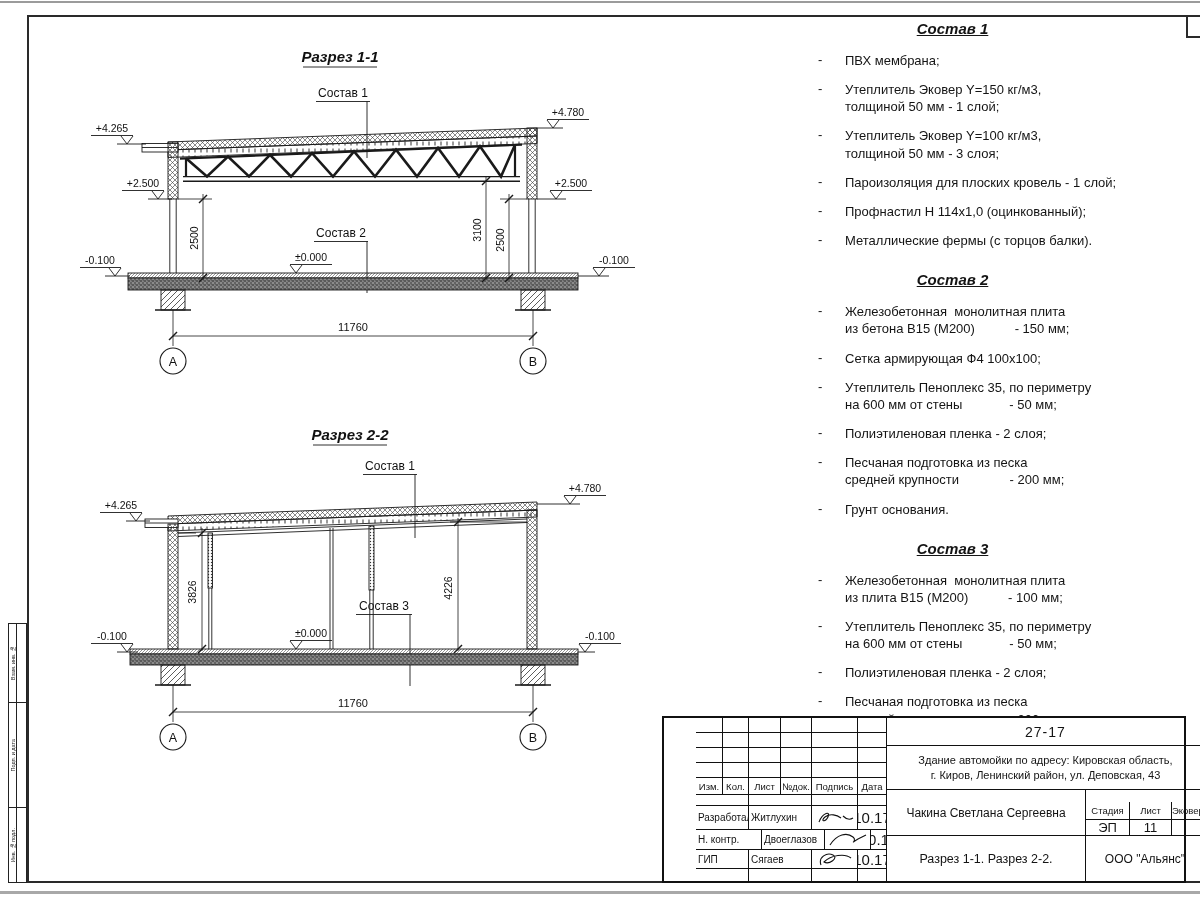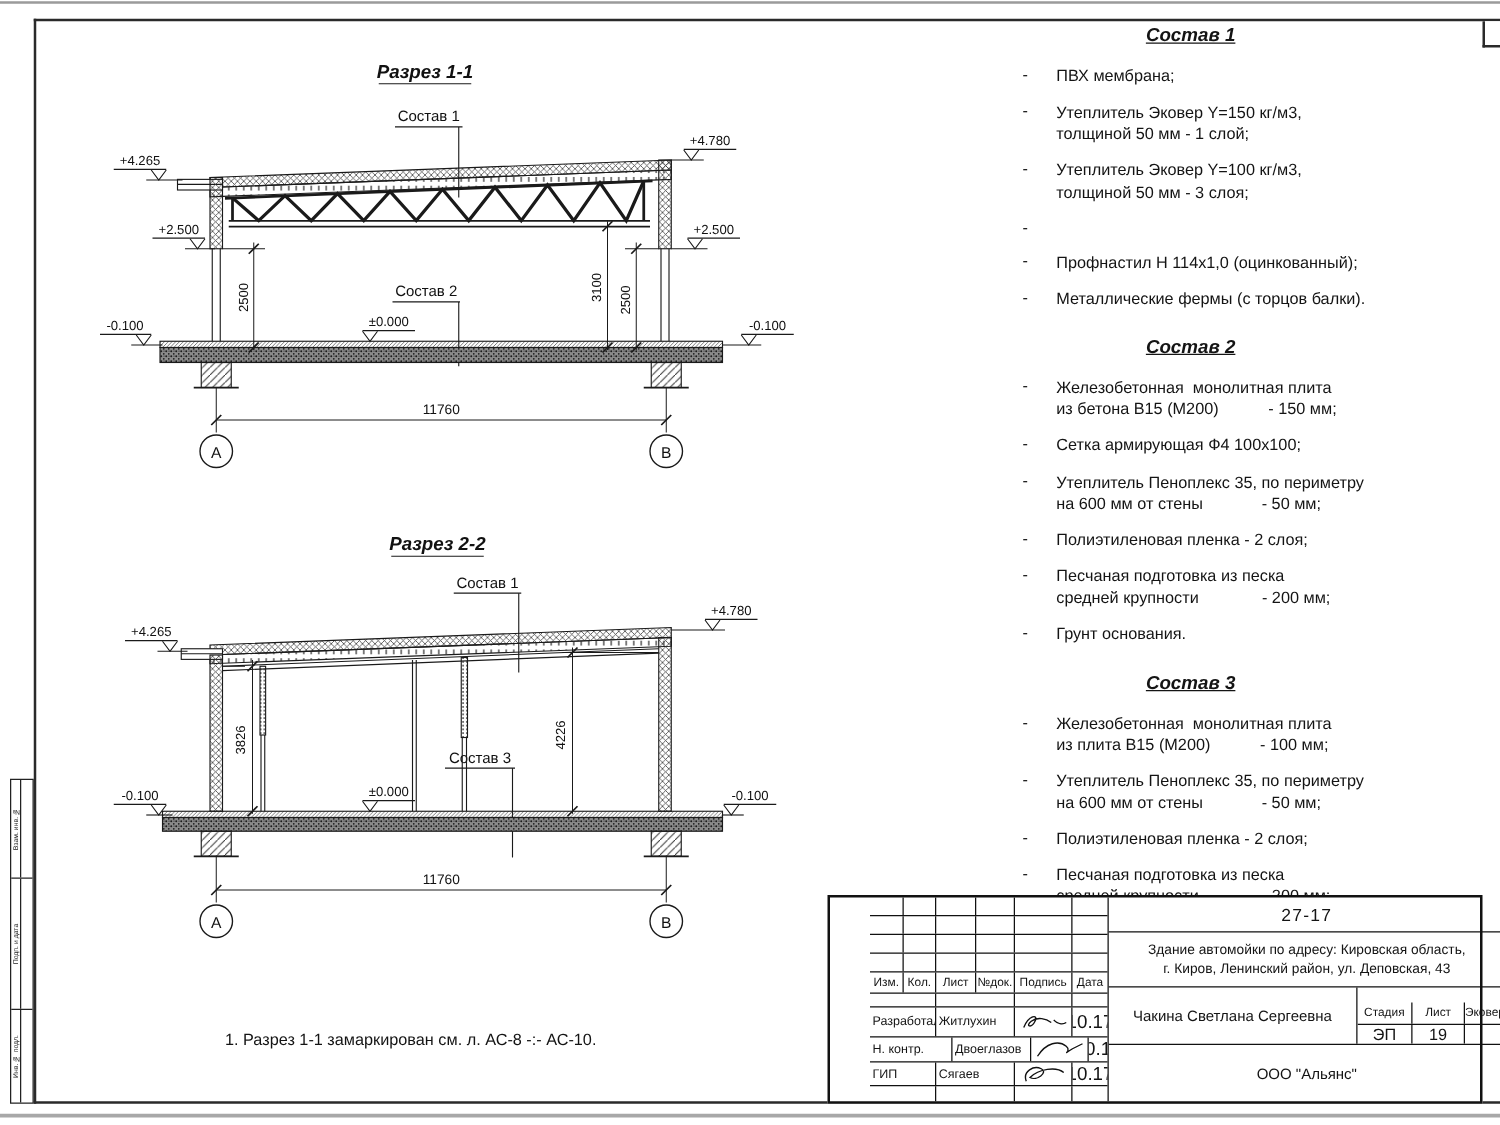--- a/index.html
+++ b/index.html
@@ -361,20 +361,23 @@
   </div>
   <div class="comp-item">
     <span class="b">-</span>
     <span class="ls">
         <div>Утеплитель Эковер Y=100 кг/м3,</div>
         <div>толщиной 50 мм - 3 слоя;</div>
       </span>
   </div>
   <div class="comp-item">
     <span class="b">-</span>
+    <span class="ls">
+        <div>Пароизоляция для плоских кровель - 1 слой;</div>
+      </span>
   </div>
   <div class="comp-item">
     <span class="b">-</span>
     <span class="ls">
         <div>Профнастил Н 114х1,0 (оцинкованный);</div>
       </span>
   </div>
   <div class="comp-item">
     <span class="b">-</span>
     <span class="ls">
@@ -455,21 +458,20 @@
   </div>
   <div class="comp-item">
     <span class="b">-</span>
     <span class="ls">
         <div>Грунт основания.</div>
       </span>
   </div>
 </div>
 
 <div class="abs notes">
-  <div>1. Разрез 1-1 замаркирован см. л. АС-8 -:- АС-10.</div>
 </div>
 
 <div class="abs tblock">
   <div class="tb-left">
 
     <div class="row" style="height:15px">
       <div class="c" style="width:27px"></div>
         <div class="c" style="width:26px"></div>
         <div class="c" style="width:32px"></div>
         <div class="c" style="width:31px"></div>
@@ -571,23 +573,24 @@
       <div class="c cust" style="width:199px">Чакина Светлана Сергеевна</div>
       <div class="c" style="flex:1;padding:0;align-items:flex-end">
         <div style="display:flex;flex-direction:column;width:100%">
           <div class="row" style="height:18px">
             <div class="c hl" style="width:44px">Стадия</div>
             <div class="c hl" style="width:42px">Лист</div>
             <div class="c hl" style="flex:1">Эковер</div>
           </div>
           <div class="row" style="flex:1;border-bottom:none">
             <div class="c stv" style="width:44px">ЭП</div>
-            <div class="c stv" style="width:42px">19</div>
+            <div class="c stv" style="width:42px">11</div>
             <div class="c stv" style="flex:1"></div>
           </div>
         </div>
       </div>
     </div>
     <div class="row" style="flex:1;border-bottom:none">
+      <div class="c doct" style="width:199px">Разрез 1-1. Разрез 2-2.</div>
       <div class="c org" style="flex:1">ООО "Альянс"</div>
     </div>
   </div>
 </div>
 
 </body></html>

